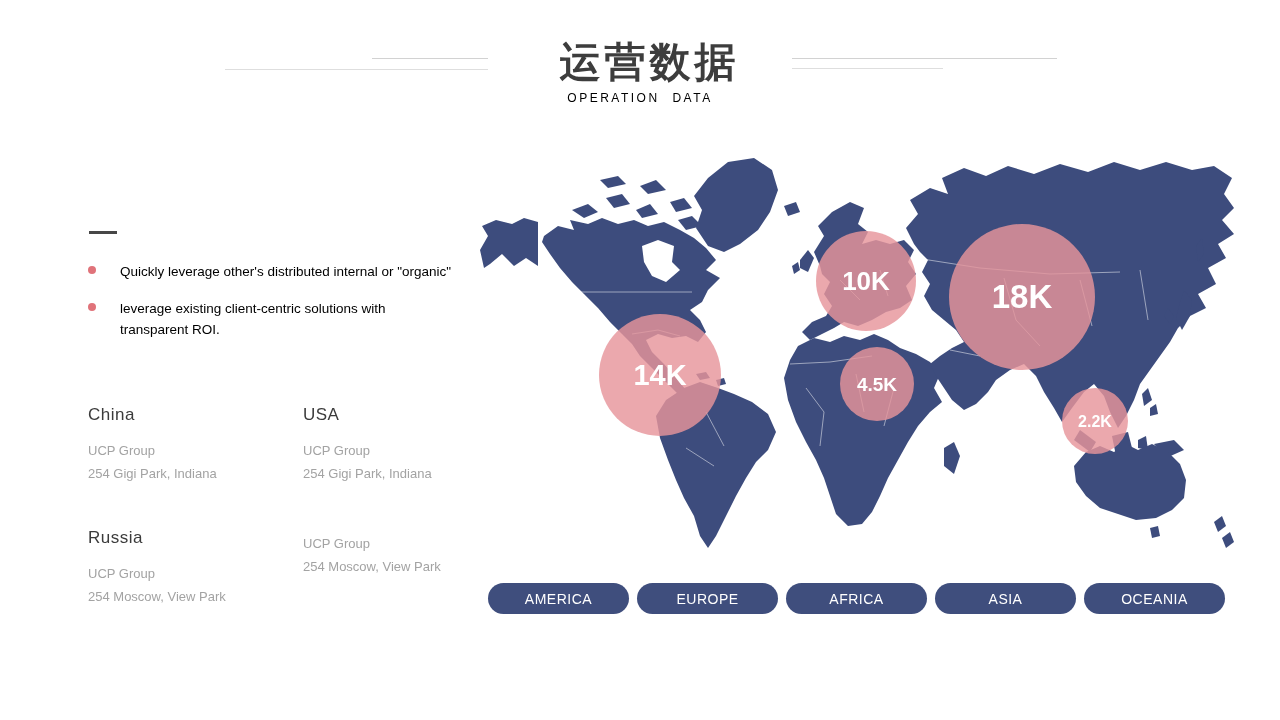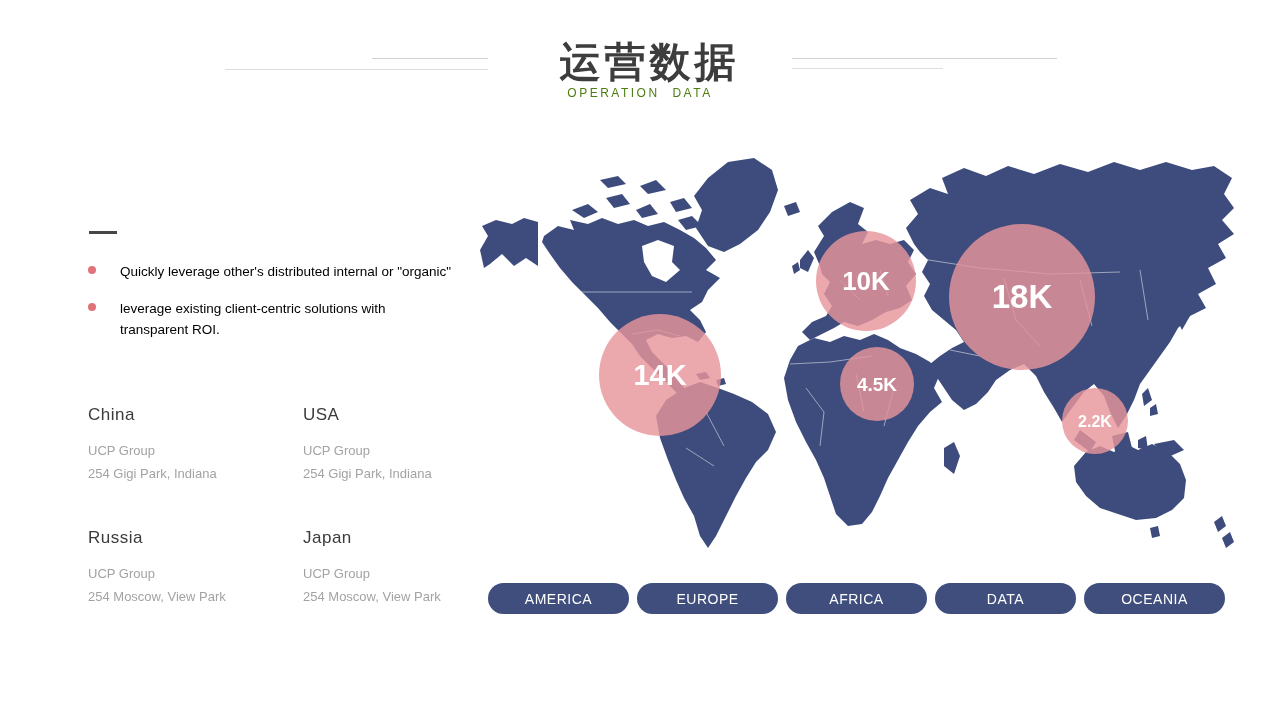--- a/index.html
+++ b/index.html
@@ -4,21 +4,21 @@
 <style>
   * { margin:0; padding:0; box-sizing:border-box; }
   html,body { width:1280px; height:720px; overflow:hidden; }
   body { font-family:"Liberation Sans", sans-serif; background:#ffffff; position:relative; }
 
   .slide { position:absolute; inset:0; background:#fff; }
 
   
   .title-wrap { position:absolute; left:0; top:38px; width:1280px; text-align:center; }
   .title { font-size:41px; font-weight:bold; color:#3d3d3d; letter-spacing:4px; line-height:48px;padding-left:19px; }
-  .subtitle { font-size:12px; color:#4d7c0f; letter-spacing:2.5px; word-spacing:7px; }
+  .subtitle { margin-top:5px; font-size:12px; color:#000000; letter-spacing:2.5px; word-spacing:7px; }
   .deco-line { position:absolute; height:1px; }
   .dl-left-short  { left:372px;  top:58px; width:116px; background:#d2d2d2; }
   .dl-left-long   { left:225px;  top:69px; width:263px; background:#dedede; }
   .dl-right-long  { left:792px;  top:58px; width:265px; background:#d2d2d2; }
   .dl-right-short { left:792px;  top:68px; width:151px; background:#dedede; }
 
   
   .left-heading { position:absolute; left:88px; top:176px; font-size:30px; font-weight:bold; color:#3e3e3e; letter-spacing:1px; }
   .heading-dash { position:absolute; left:89px; top:231px; width:28px; height:3px; background:#474747; }
 
@@ -86,21 +86,20 @@
       <div class="country-name">USA</div>
       <div class="country-org">UCP Group</div>
       <div class="country-address">254 Gigi Park, Indiana</div>
     </div>
     <div class="country-block">
       <div class="country-name">Russia</div>
       <div class="country-org">UCP Group</div>
       <div class="country-address">254 Moscow, View Park</div>
     </div>
     <div class="country-block">
-      <div class="country-name">Japan</div>
       <div class="country-org">UCP Group</div>
       <div class="country-address">254 Moscow, View Park</div>
     </div>
   </div>
 
   <div class="map-area">
     <svg width="760" height="415" viewBox="0 0 760 415">
       <g class="land">
 
         <path d="M4,118 L0,100 L8,86 L2,76 L16,70 L32,74 L44,68 L58,72 L58,116 L46,108 L34,116 L22,104 L10,114 Z"></path>
@@ -193,17 +192,17 @@
           <text class="bubble-label" x="615" y="277" font-size="16">2.2K</text>
         </g>
       </g>
     </svg>
   </div>
 
   <div class="region-buttons">
     <button class="region-btn">AMERICA</button>
     <button class="region-btn">EUROPE</button>
     <button class="region-btn">AFRICA</button>
-    <button class="region-btn">DATA</button>
+    <button class="region-btn">ASIA</button>
     <button class="region-btn">OCEANIA</button>
   </div>
 
 </div>
 
 </body></html>

